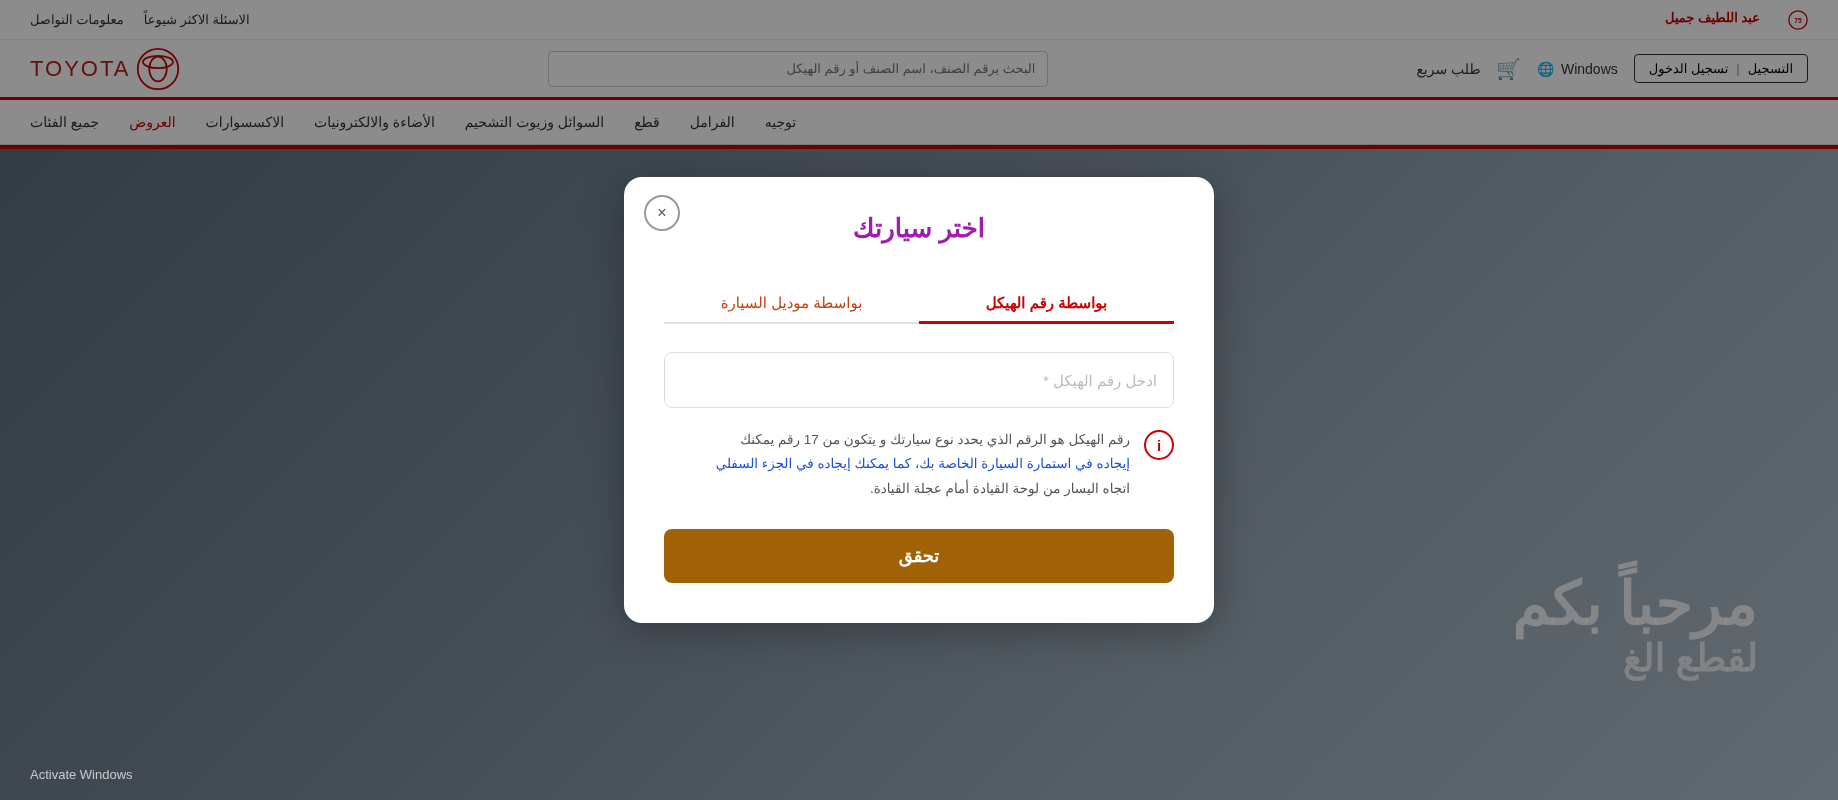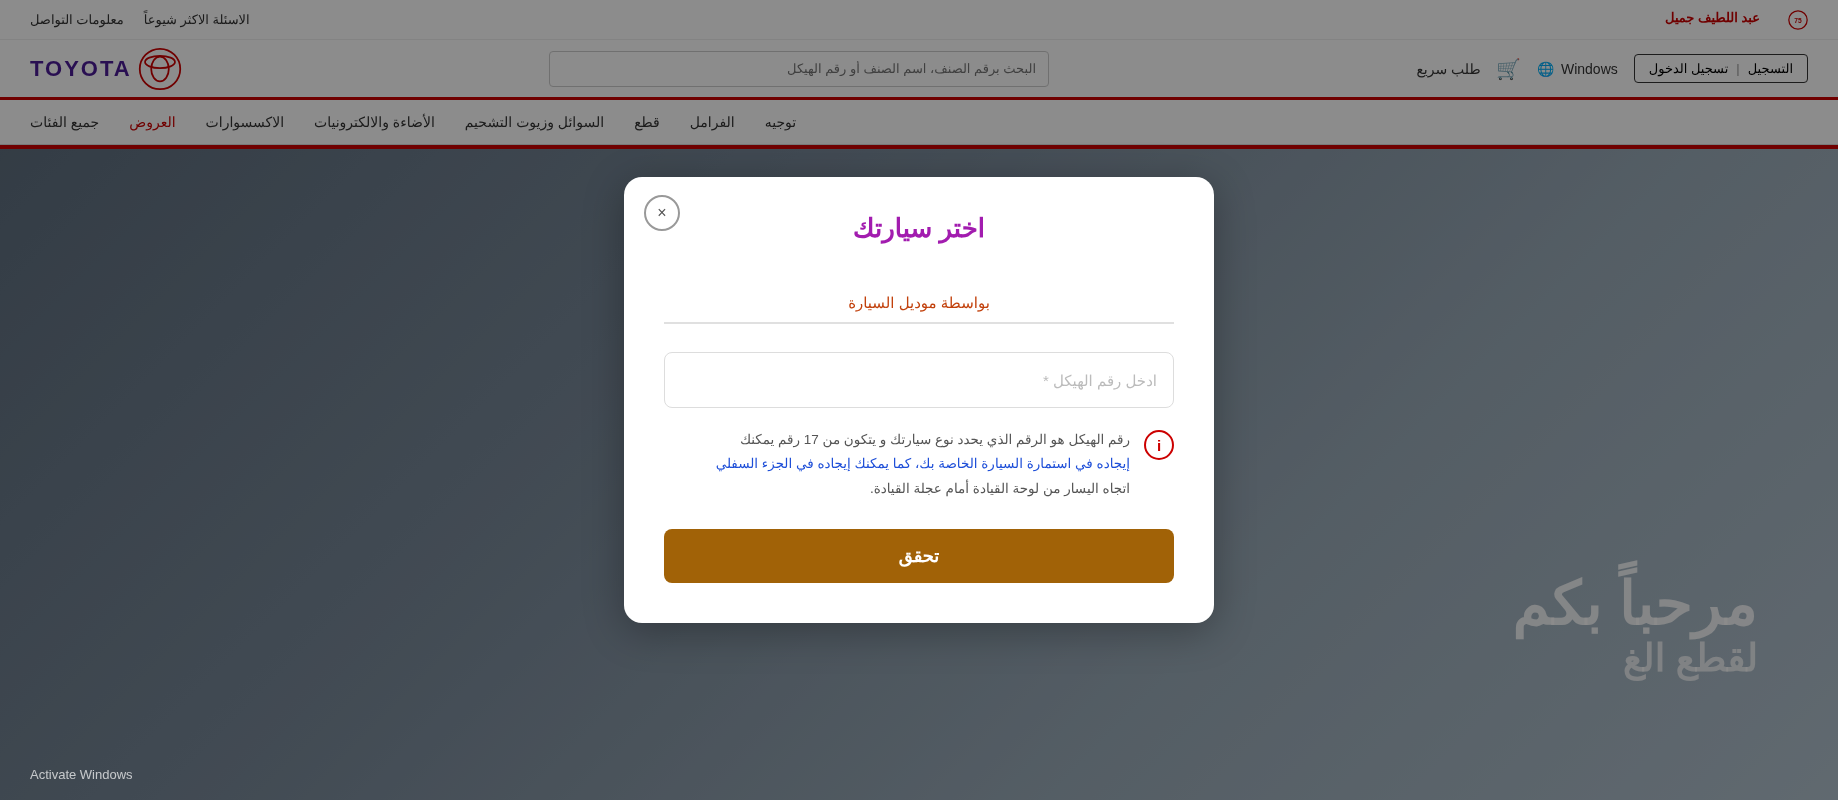--- a/index.html
+++ b/index.html
@@ -82,22 +82,22 @@
       gap: 6px;
     }
 
     .toyota-emblem {
       width: 44px;
       height: 44px;
     }
 
     .toyota-text {
       font-size: 22px;
-      font-weight: 700;
-      color: #4c1d95;
+      font-weight: 400;
+      color: #b91c1c;
       letter-spacing: 2px;
     }
 
     .header-center {
       display: flex;
       align-items: center;
       gap: 16px;
     }
 
     .login-area {
@@ -424,20 +424,21 @@
     
     <button class="modal-close">
       <span>×</span>
     </button>
 
     
     <div class="modal-title">اختر سيارتك</div>
 
     
     <div class="modal-tabs">
+      <div class="modal-tab active">بواسطة رقم الهيكل</div>
       <div class="modal-tab">بواسطة موديل السيارة</div>
     </div>
 
     
     <div class="modal-input-wrap">
       <input class="modal-input" type="text" placeholder="ادخل رقم الهيكل *" style="">
     </div>
 
     
     <div class="info-block">

